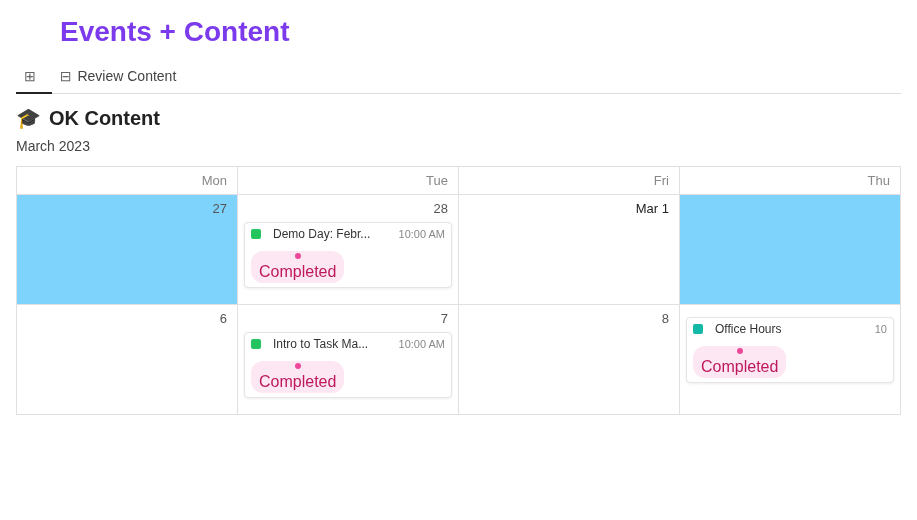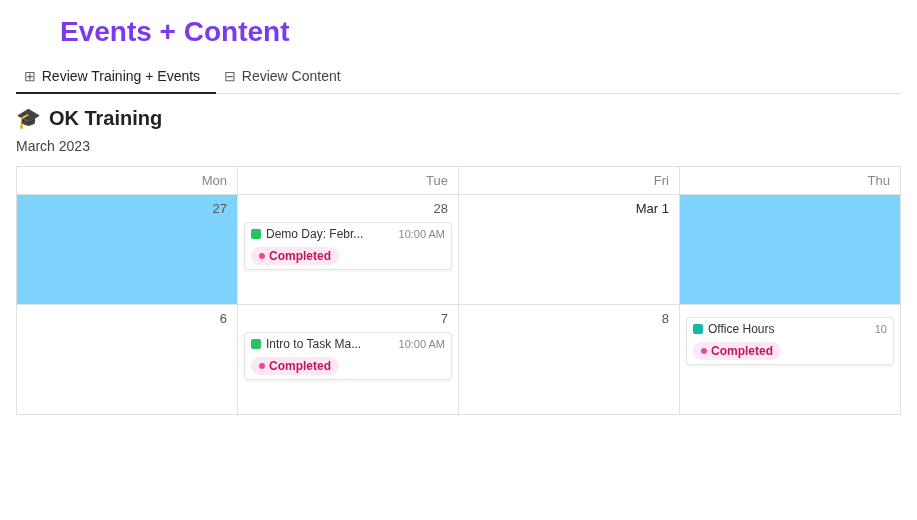--- a/index.html
+++ b/index.html
@@ -125,21 +125,21 @@
       border: 1px solid #e5e5e5;
       border-radius: 4px;
       padding: 4px 6px;
       margin-top: 4px;
       box-shadow: 0 1px 3px rgba(0,0,0,0.07);
     }
 
     .event-top {
       display: flex;
       align-items: center;
-      gap: 5px;
+      gap: 12px;
       margin-bottom: 4px;
     }
 
     .event-dot {
       width: 10px;
       height: 10px;
       border-radius: 2px;
       flex-shrink: 0;
     }
 
@@ -166,24 +166,25 @@
       color: #888;
       white-space: nowrap;
     }
 
     .completed-badge {
       display: inline-flex;
       align-items: center;
       gap: 4px;
       background: #fce7f3;
       color: #be185d;
-      font-size: 12px;
+      font-size: 16px;
       padding: 2px 8px;
       border-radius: 12px;
-      font-weight: 700;
+      font-weight: 400;
+      flex-direction: column;
     }
 
     .completed-dot {
       width: 6px;
       height: 6px;
       border-radius: 50%;
       background: #ec4899;
     }
 
     .empty-cell {
@@ -197,32 +198,31 @@
   </style>
 </head>
 <body>
 
 <div class="page-header">
   <h1 class="page-title">Events + Content</h1>
 
   <div class="tabs">
     <div class="tab active">
       <span class="tab-icon">⊞</span>
-      <span>Review Training + Events</span>
     </div>
     <div class="tab">
       <span class="tab-icon">⊟</span>
       <span>Review Content</span>
     </div>
   </div>
 </div>
 
 <div class="section-header">
   <span class="section-icon">🎓</span>
-  <span class="section-title">OK Training</span>
+  <span class="section-title">OK Content</span>
 </div>
 
 <div class="month-label">March 2023</div>
 
 <div class="calendar">
   <table class="calendar-grid">
     <thead>
       <tr>
         <th>Mon</th>
         <th>Tue</th>

